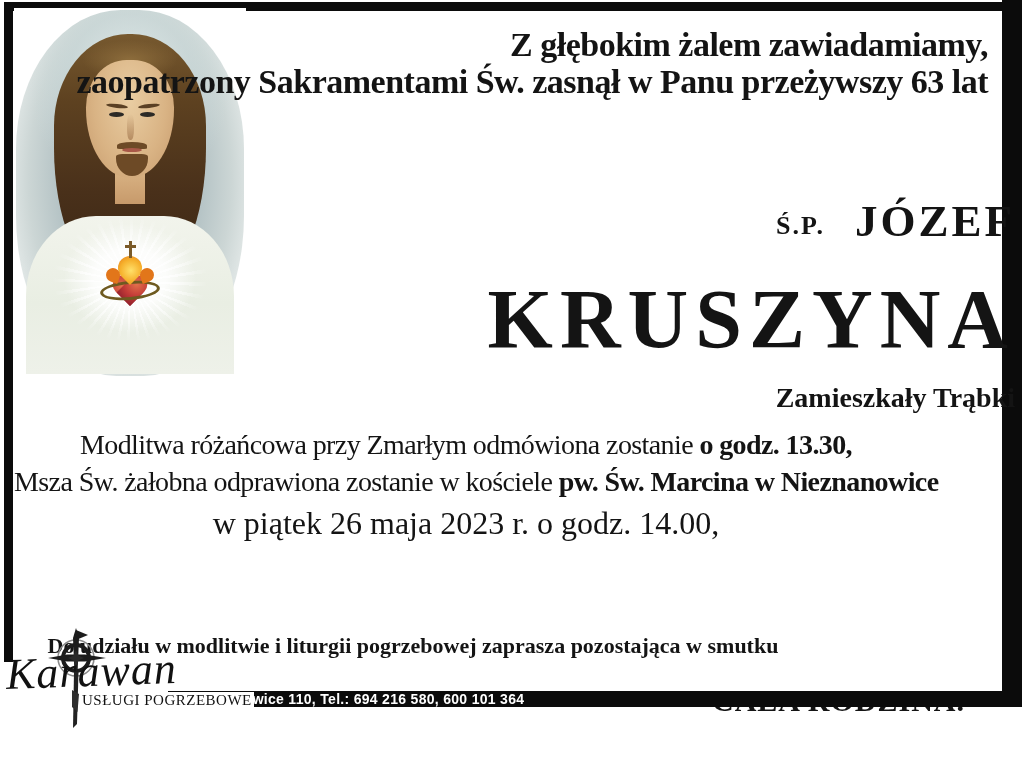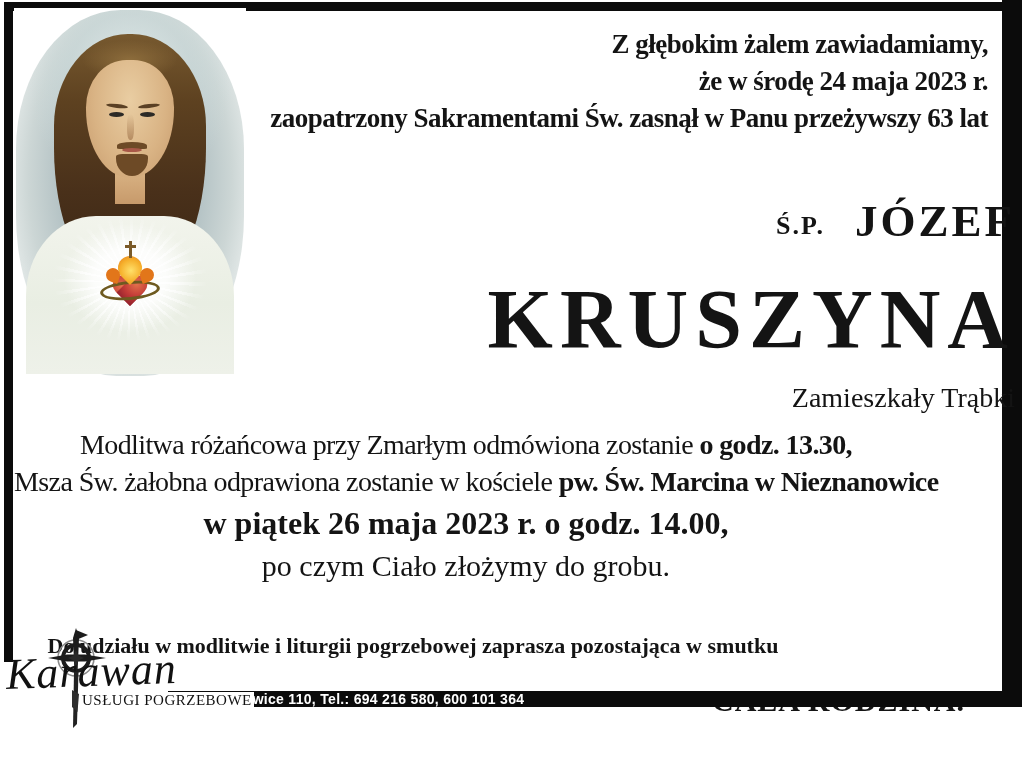--- a/index.html
+++ b/index.html
@@ -87,33 +87,33 @@
   .flame{border-radius:50% 50% 50% 0;}
   .flame.big{left:50%;bottom:98px;width:24px;height:24px;margin-left:-12px;transform:rotate(-45deg);
     background:radial-gradient(circle at 45% 60%,#ffe06a 0%,#f6b02c 55%,#e2761a 100%);}
   .flame.side-l{left:50%;bottom:96px;width:14px;height:14px;margin-left:-24px;transform:rotate(-70deg);background:#e2761a;}
   .flame.side-r{left:50%;bottom:96px;width:14px;height:14px;margin-left:10px;transform:rotate(-20deg);background:#e2761a;}
   .hcross{left:50%;bottom:120px;width:3px;height:17px;margin-left:-1px;background:#7a5a28;}
   .hcross::after{content:"";position:absolute;top:4px;left:-4px;width:11px;height:3px;background:#7a5a28;}
   
   .intro{
     position:absolute;top:26px;right:36px;text-align:right;font-weight:bold;
-    font-size:27px;line-height:37px;letter-spacing:-0.5px;white-space:nowrap;
+    font-size:34px;line-height:37px;letter-spacing:-0.5px;white-space:nowrap;
   }
   .name-block{position:absolute;left:95px;width:920px;top:196px;text-align:right;}
   .sp-line{line-height:50px;white-space:nowrap;}
   .sp{font-weight:bold;font-size:26px;letter-spacing:2px;margin-right:30px;vertical-align:2px;}
   .firstname{font-weight:bold;font-size:45px;letter-spacing:3px;}
   .surname{font-weight:bold;font-size:84px;line-height:88px;letter-spacing:7px;margin-top:20px;white-space:nowrap;}
-  .residence{font-weight:normal;font-size:28px;line-height:32px;margin-top:18px;}
+  .residence{font-weight:bold;font-size:28px;line-height:32px;margin-top:18px;}
   .ceremony{position:absolute;left:14px;width:904px;top:426px;text-align:center;
     font-size:28px;line-height:37px;letter-spacing:-0.6px;}
   .ceremony .cline{white-space:nowrap;}
   .ceremony .b{font-weight:bold;}
-  .cline3{font-weight:bold;font-size:32px;line-height:46px;letter-spacing:0;}
+  .cline3{font-weight:normal;font-size:32px;line-height:46px;letter-spacing:0;}
   .cline4{font-size:30px;line-height:40px;letter-spacing:0;}
   .invitation{position:absolute;left:14px;width:798px;top:633px;text-align:center;
     font-weight:bold;font-size:22px;line-height:26px;white-space:nowrap;}
   .family{position:absolute;right:59px;top:656px;font-weight:bold;font-size:30px;
     letter-spacing:1px;white-space:nowrap;margin-top:28px;}
   
   .logo{position:absolute;left:0;top:608px;width:178px;height:150px;z-index:6;}
   .logo-cross{position:absolute;left:48px;top:20px;width:58px;height:100px;}
   .logo-name{
     position:absolute;left:6px;top:40px;font-size:44px;line-height:48px;
@@ -153,37 +153,35 @@
     <div class="heart"></div>
     <div class="thorns"></div>
     <div class="flame big"></div>
     <div class="flame side-l"></div>
     <div class="flame side-r"></div>
     <div class="hcross"></div>
   </div>
 
   <div class="intro">
     <div>Z głębokim żalem zawiadamiamy,</div>
-    <div>że w środę 24 maja 2023 r.</div>
     <div>zaopatrzony Sakramentami Św. zasnął w Panu przeżywszy 63 lat</div>
   </div>
 
   <div class="name-block">
     <div class="sp-line">
       <span class="sp">Ś.P.</span><span class="firstname">JÓZEF</span>
     </div>
     <div class="surname">KRUSZYNA</div>
     <div class="residence">Zamieszkały Trąbki</div>
   </div>
 
   <div class="ceremony">
     <div class="cline"><span>Modlitwa różańcowa przy Zmarłym odmówiona zostanie </span><span class="b">o godz. 13.30,</span></div>
     <div class="cline"><span>Msza Św. żałobna odprawiona zostanie w kościele </span><span class="b">pw. Św. Marcina w Nieznanowice</span></div>
     <div class="cline cline3">w piątek 26 maja 2023 r. o godz. 14.00,</div>
-    <div class="cline cline4">po czym Ciało złożymy do grobu.</div>
   </div>
 
   <div class="invitation">Do udziału w modlitwie i liturgii pogrzebowej zaprasza pozostająca w smutku</div>
   <div class="family">CAŁA RODZINA.</div>
 
   <div class="bottom-bar">Nieznanowice 110, Tel.: 694 216 580, 600 101 364</div>
 
   <div class="logo">
     <svg class="logo-cross" viewBox="0 0 58 100">
       <circle cx="28" cy="30" r="18" fill="none" stroke="#8a8a8a" stroke-width="1.5"></circle>

